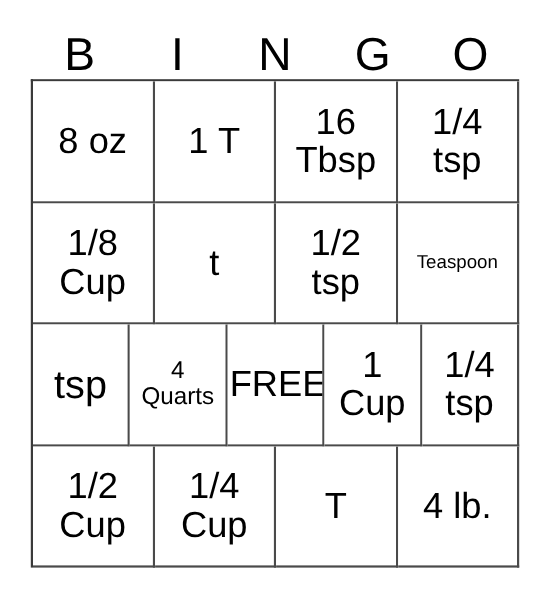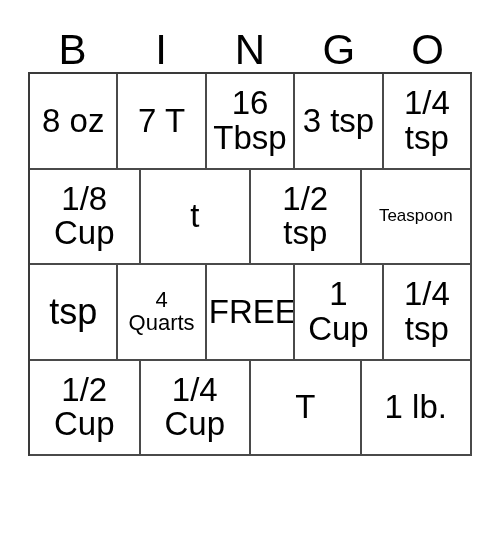--- a/index.html
+++ b/index.html
@@ -39,21 +39,21 @@
     line-height: 44px;
     font-weight: 400;
     color: #000000;
     letter-spacing: 0px;
   }
   .grid {
     position: absolute;
     left: 28px;
     top: 72px;
     width: 444px;
-    height: 384px;
+    height: 444px;
     box-sizing: border-box;
     border-top: 2px solid #3a3a3a;
     border-left: 2px solid #3a3a3a;
     display: flex;
     flex-direction: column;
     background: #ffffff;
   }
   .grid-row {
     flex: 1 1 0;
     display: flex;
@@ -100,28 +100,25 @@
     <div class="header-cell">O</div>
   </div>
 
   <div class="grid">
 
     <div class="grid-row">
       <div class="cell fs-lg">
           <span class="cell-text">8 oz</span>
         </div>
       <div class="cell fs-lg">
-          <span class="cell-text">7 T</span>
+          <span class="cell-text">1 T</span>
         </div>
       <div class="cell fs-md">
           <span class="cell-text">16
 Tbsp</span>
-        </div>
-      <div class="cell fs-md">
-          <span class="cell-text">3 tsp</span>
         </div>
       <div class="cell fs-md">
           <span class="cell-text">1/4
 tsp</span>
         </div>
     </div>
 
     <div class="grid-row">
       <div class="cell fs-md">
           <span class="cell-text">1/8
@@ -167,18 +164,18 @@
 Cup</span>
         </div>
       <div class="cell fs-md">
           <span class="cell-text">1/4
 Cup</span>
         </div>
       <div class="cell fs-md">
           <span class="cell-text">T</span>
         </div>
       <div class="cell fs-md">
-          <span class="cell-text">1 lb.</span>
+          <span class="cell-text">4 lb.</span>
         </div>
     </div>
 
   </div>
 </div>
 
 </body></html>

